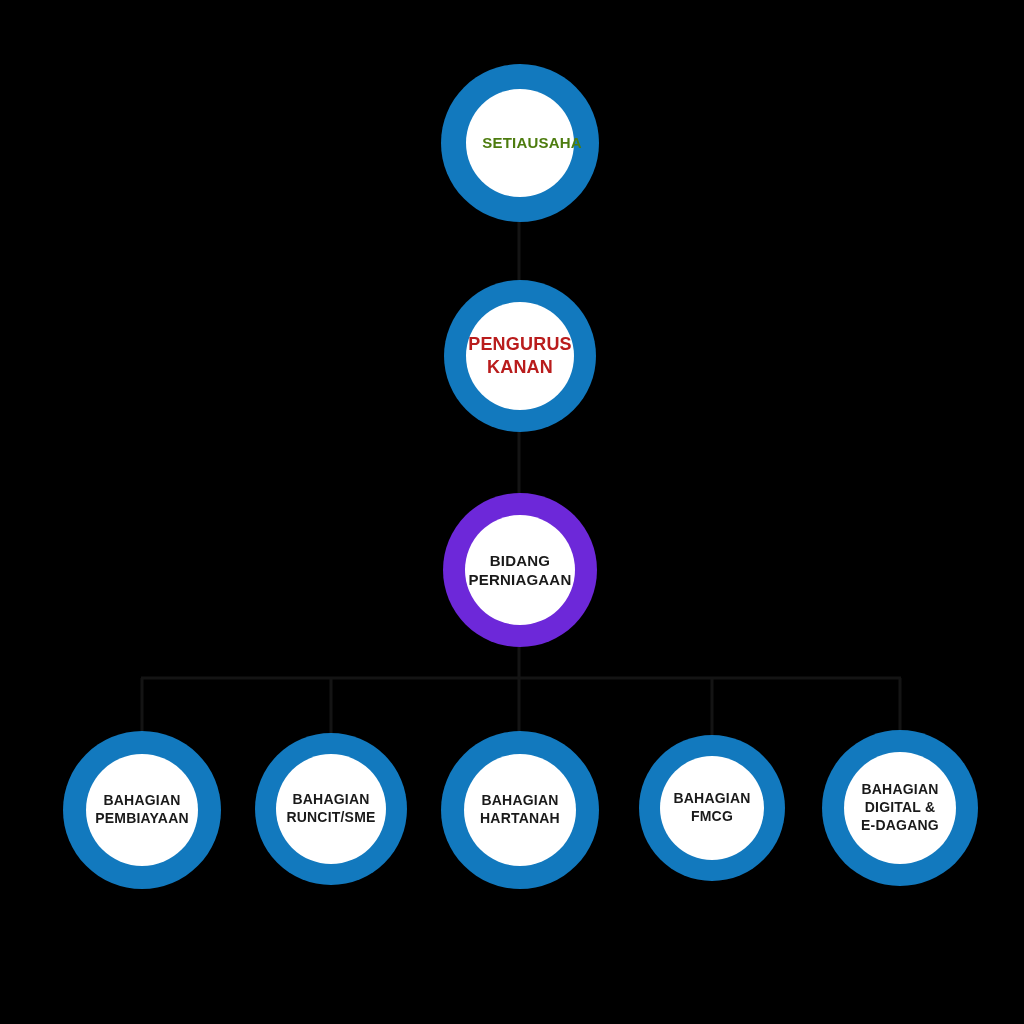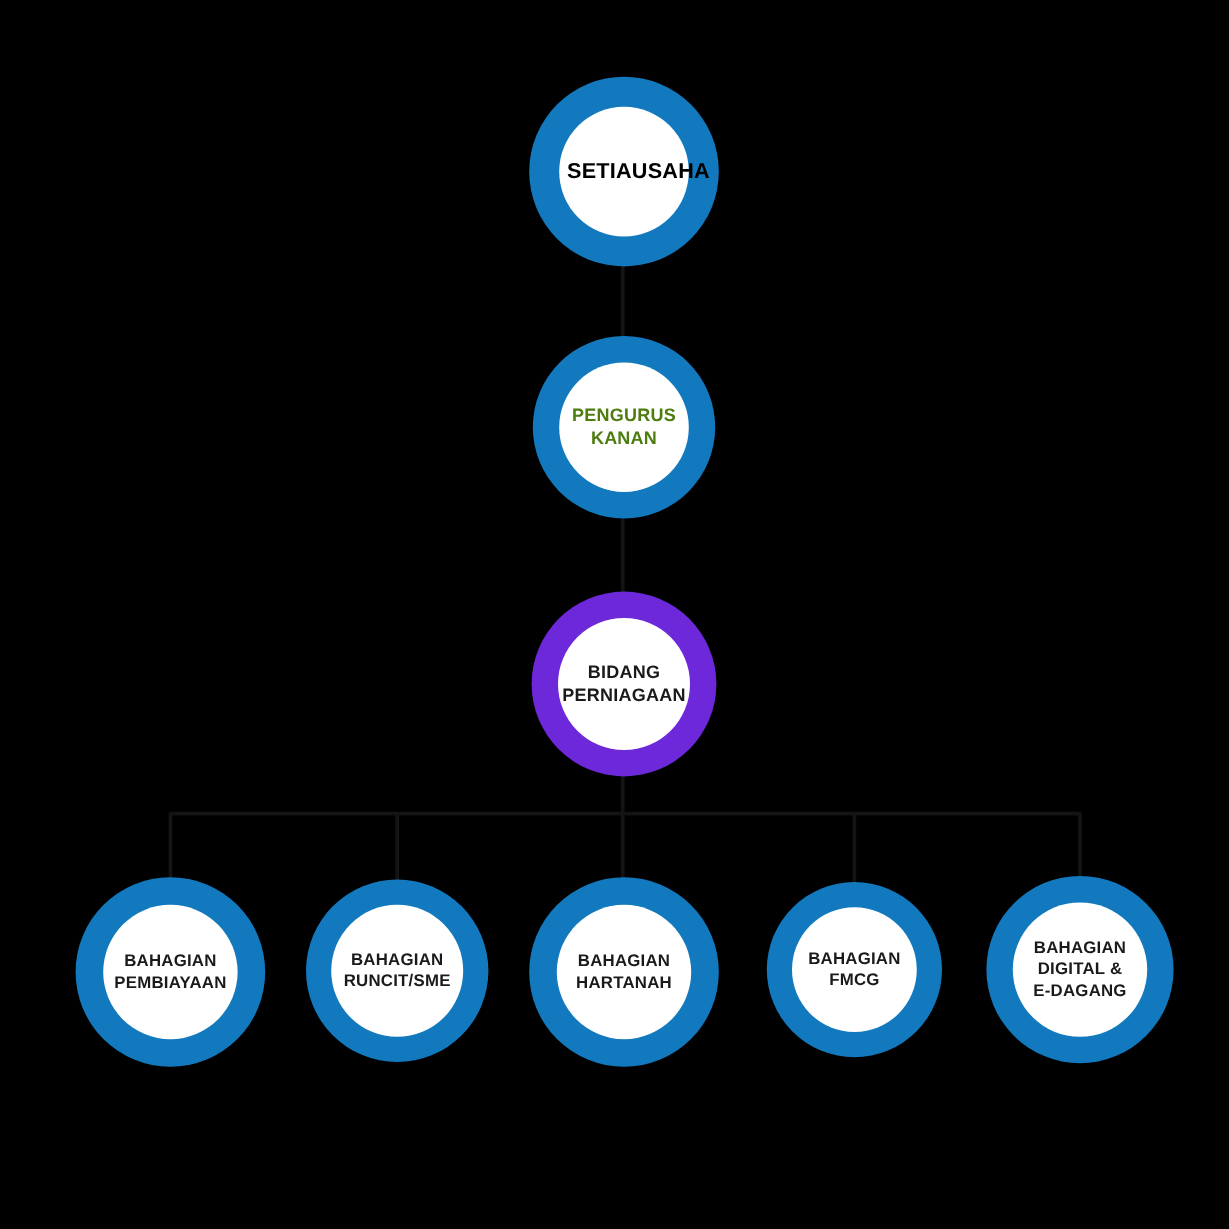--- a/index.html
+++ b/index.html
@@ -67,26 +67,26 @@
           <rect x="710.5" y="678" width="3" height="59" fill="#141414"></rect>
           <rect x="898.5" y="678" width="3" height="54" fill="#141414"></rect>
           <rect x="141" y="676.5" width="760" height="3" fill="#141414"></rect>
         </g>
     </svg>
   </div>
 
   <div id="node-layer">
       <div class="node" style="left: 441px; top: 64px; width: 158px; height: 158px; background: rgb(18, 121, 190);">
         <div class="node-inner" style="width: 108px; height: 108px; background: rgb(255, 255, 255);">
-          <div class="node-label" style="font-size: 18px; color: #000000; padding-left: 28px;">SETIAUSAHA</div>
+          <div class="node-label" style="font-size: 15px; color: #4d7c0f; padding-left: 28px;">SETIAUSAHA</div>
         </div>
       </div>
       <div class="node" style="left: 444px; top: 280px; width: 152px; height: 152px; background: rgb(18, 121, 190);">
         <div class="node-inner" style="width: 108px; height: 108px; background: rgb(255, 255, 255);">
-          <div class="node-label" style="font-size: 15px; color: #4d7c0f;">PENGURUS
+          <div class="node-label" style="font-size: 18px; color: #b91c1c;">PENGURUS
 KANAN</div>
         </div>
       </div>
       <div class="node" style="left: 443px; top: 493px; width: 154px; height: 154px; background: #6d28d9;">
         <div class="node-inner" style="width: 110px; height: 110px; background: rgb(255, 255, 255);">
           <div class="node-label" style="font-size: 15px; color: rgb(26, 26, 26);">BIDANG
 PERNIAGAAN</div>
         </div>
       </div>
       <div class="node" style="left: 63px; top: 731px; width: 158px; height: 158px; background: rgb(18, 121, 190);">

